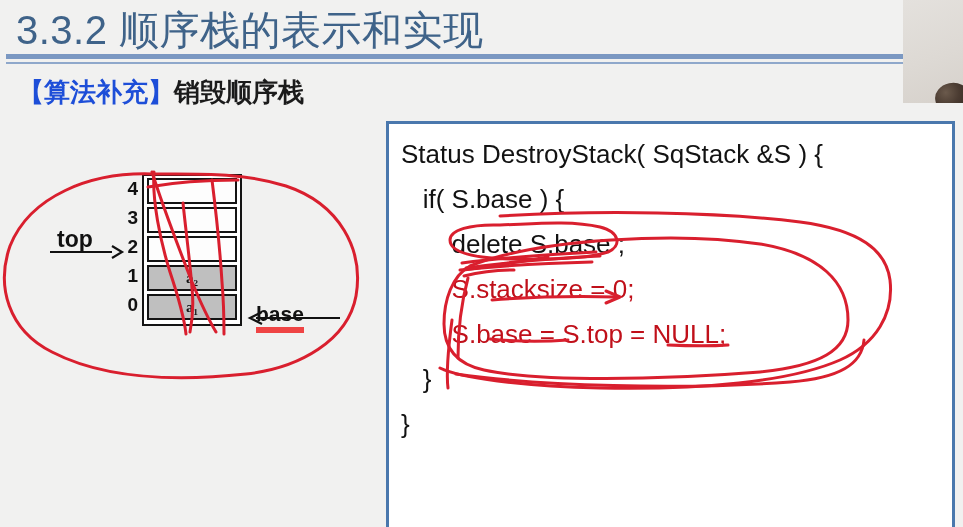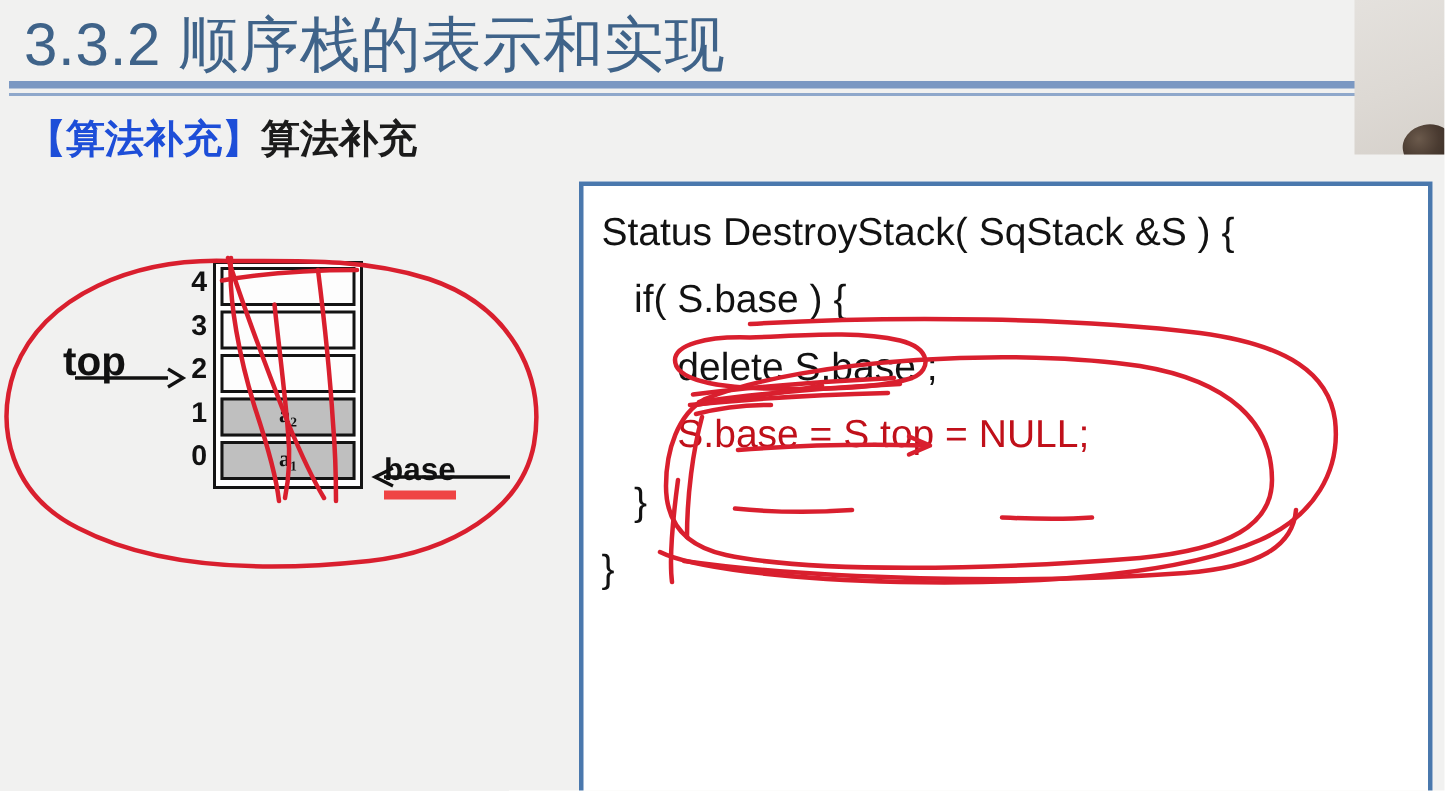--- a/index.html
+++ b/index.html
@@ -121,23 +121,23 @@
     position: absolute;
     left: 120px;
     width: 18px;
     text-align: right;
     font-size: 19px;
     font-weight: 700;
     color: #111;
   }
   #top-label {
     position: absolute;
-    left: 42px;
+    left: 57px;
     top: 66px;
-    font-size: 27px;
+    font-size: 23px;
     font-weight: 700;
     color: #111;
   }
   #base-label {
     position: absolute;
     left: 256px;
     top: 142px;
     font-size: 21px;
     font-weight: 700;
     color: #111;
@@ -180,21 +180,21 @@
   }
 </style>
 </head>
 <body>
 
 <div id="slide-title">3.3.2 顺序栈的表示和实现</div>
 
 <div id="title-rule-thick"></div>
 <div id="title-rule-thin"></div>
 
-<div id="subtitle"><span class="tag">【算法补充】</span><span>算法补充</span></div>
+<div id="subtitle"><span class="tag">【算法补充】</span><span>销毁顺序栈</span></div>
 
 <div id="video-tile">
   <div class="speaker"></div>
 </div>
 
 <div id="stack-figure">
 
   <div class="idx" style="top:18px;">4</div>
   <div class="idx" style="top:47px;">3</div>
   <div class="idx" style="top:76px;">2</div>
@@ -230,20 +230,21 @@
     <line x1="340" y1="158" x2="256" y2="158" stroke="#111" stroke-width="2.2"></line>
     <path d="M262 152 L250 158 L262 164" fill="none" stroke="#111" stroke-width="2.2"></path>
   </svg>
 </div>
 
 <div id="code-box">
   <div id="code-lines">
     <div class="code-line">Status DestroyStack( SqStack &amp;S ) {</div>
     <div class="code-line">   if( S.base ) {</div>
     <div class="code-line">       delete S.base ;</div>
+    <div class="code-line red">       S.stacksize = 0;</div>
     <div class="code-line red">       S.base = S.top = NULL;</div>
     <div class="code-line">   }</div>
     <div class="code-line">}</div>
   </div>
 </div>
 
 <svg id="ink-overlay" viewBox="0 0 963 527">
   <g fill="none" stroke="#d91f2e" stroke-width="3" stroke-linecap="round" stroke-linejoin="round">
 
     <path d="M152 174 C 90 172, 30 196, 10 246

